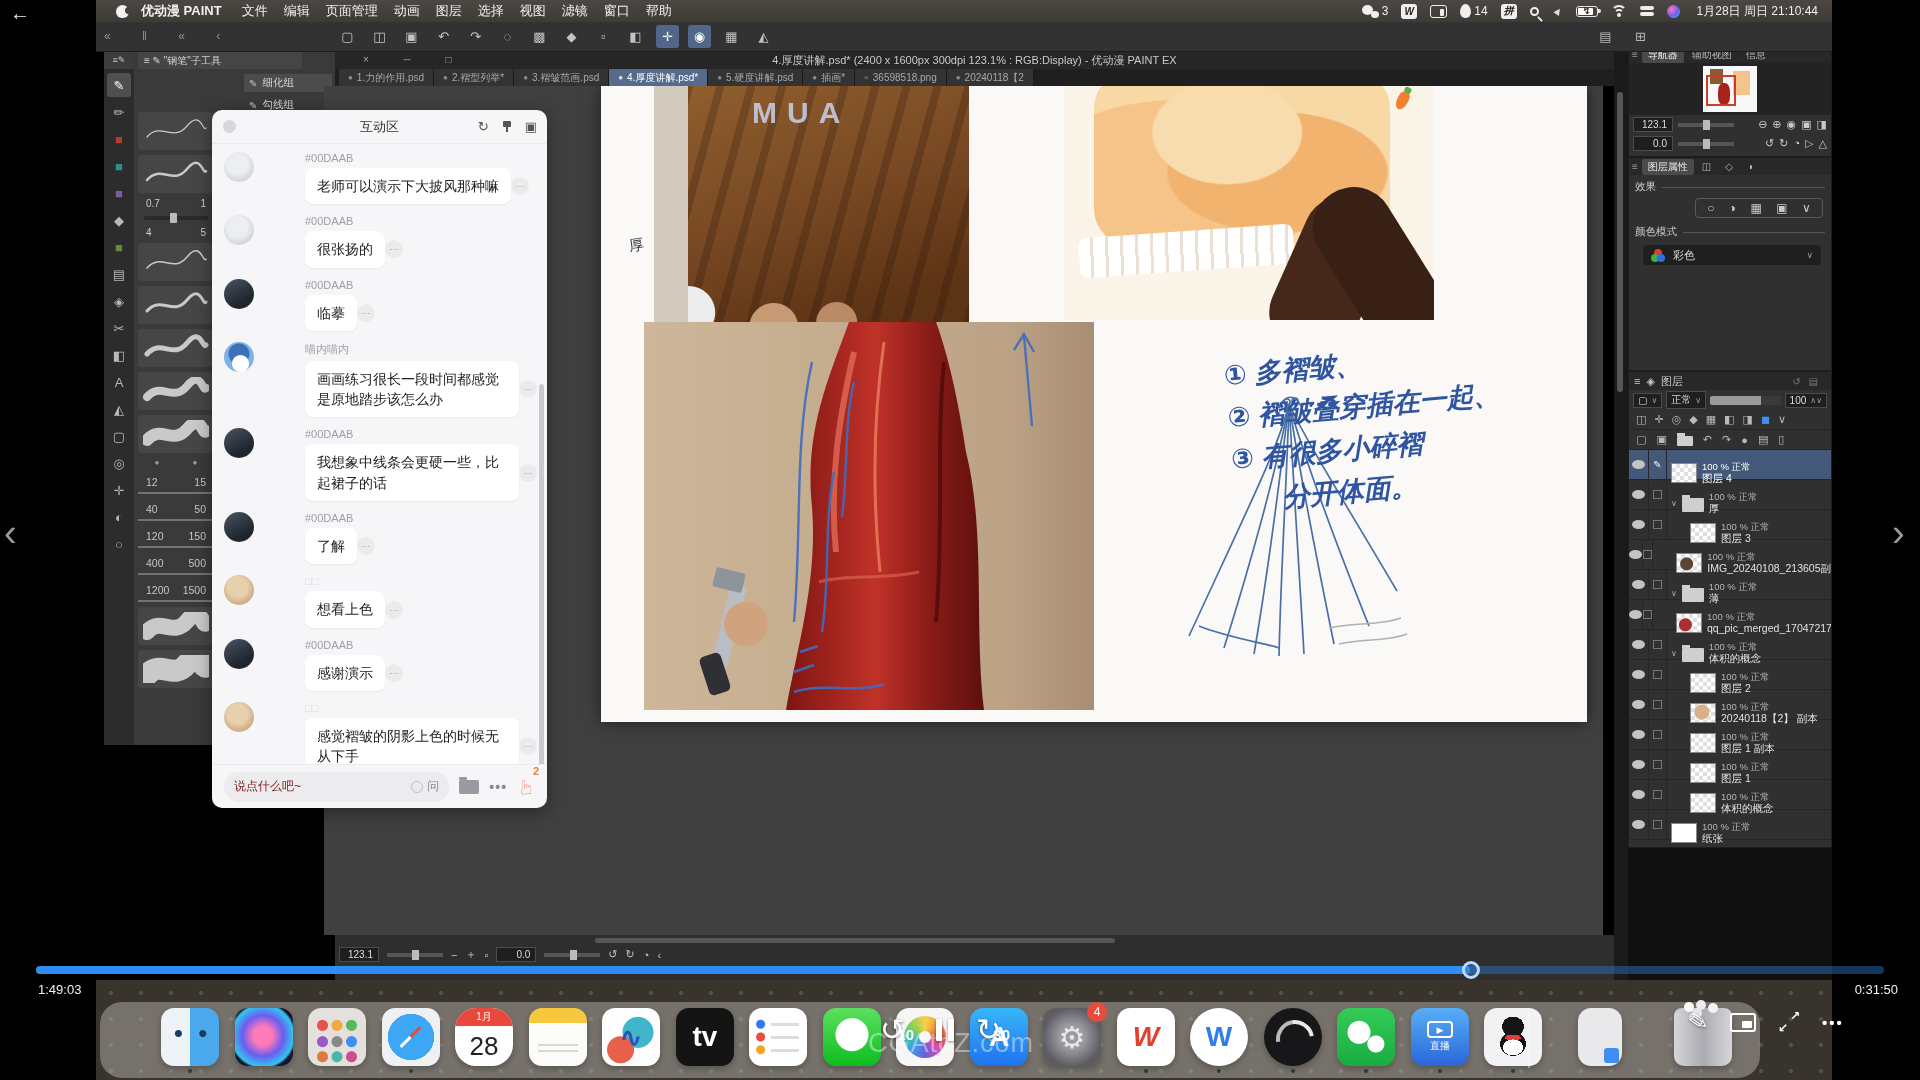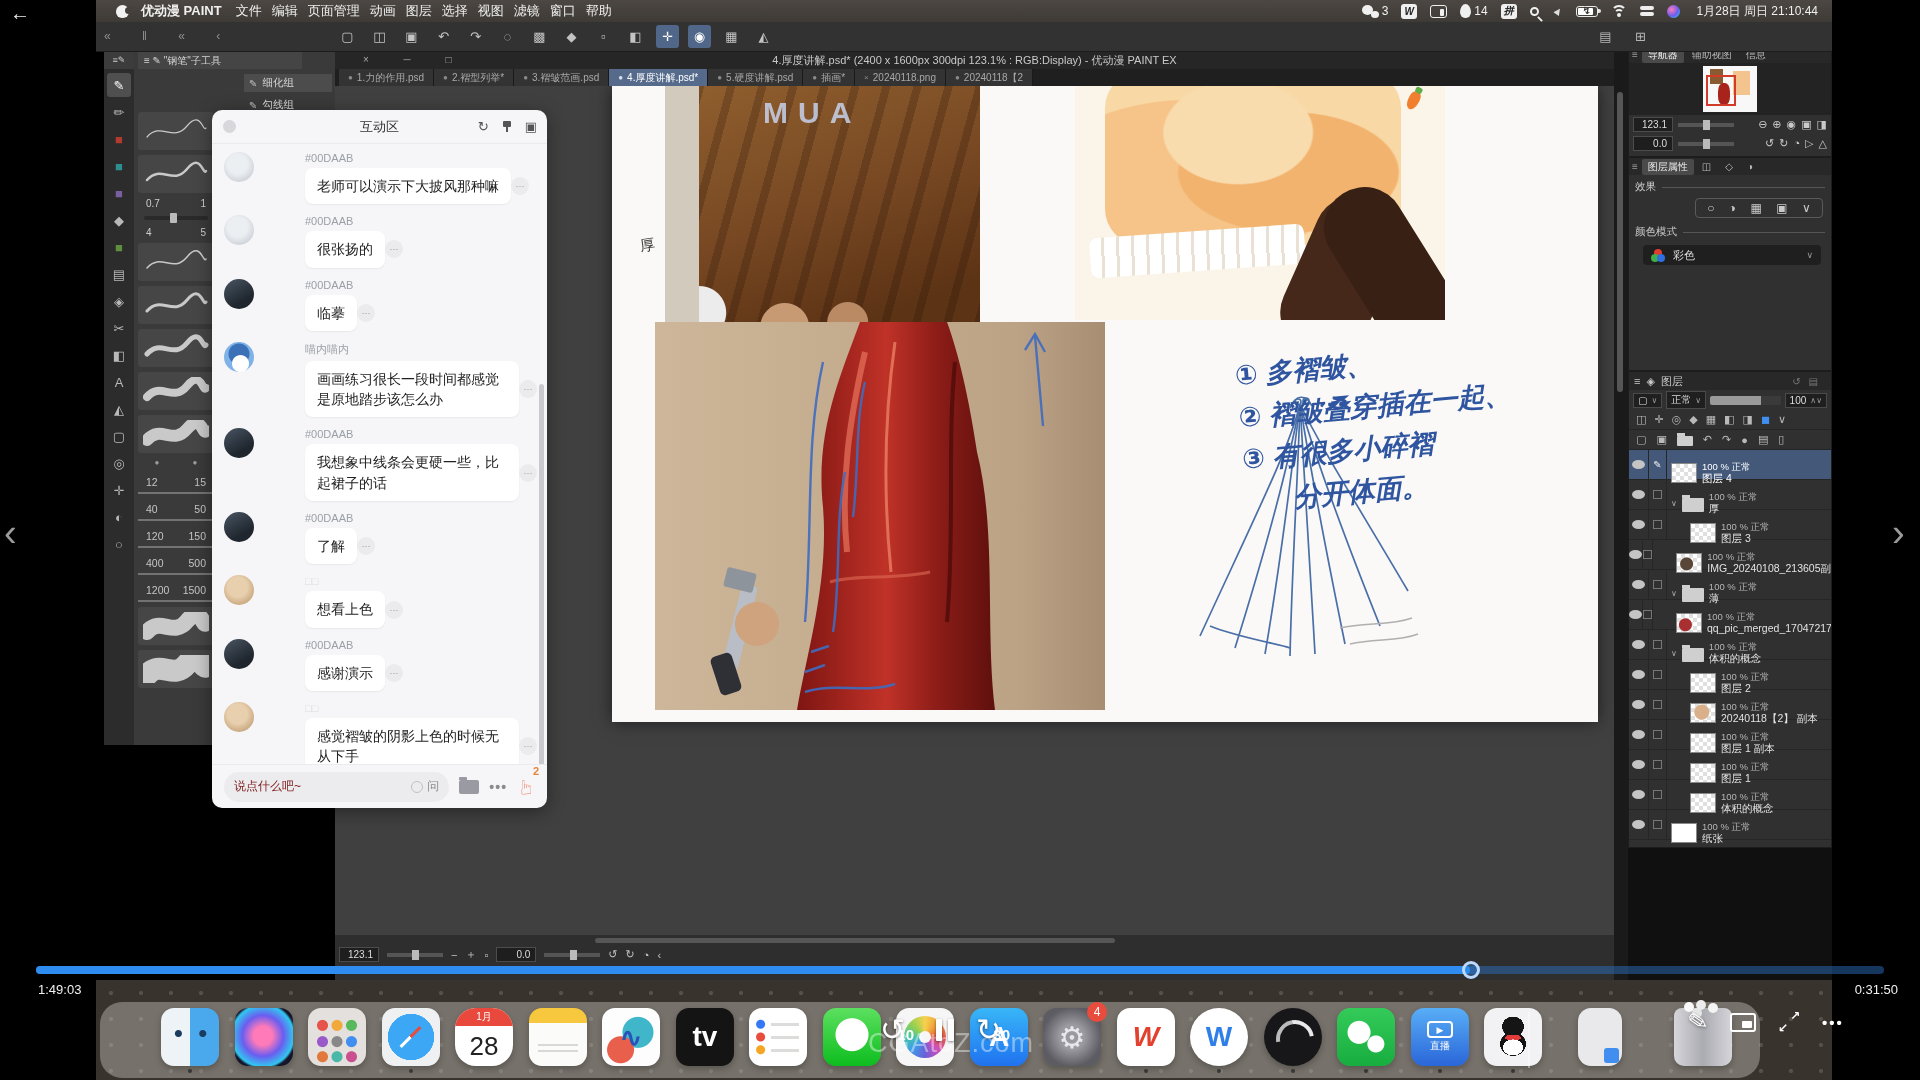--- a/index.html
+++ b/index.html
@@ -6,21 +6,21 @@
   body { background:#000; font-family:"Liberation Sans","DejaVu Sans",sans-serif; }
   #stage { position:relative; width:1920px; height:1080px; background:#000; overflow:hidden; }
   .abs { position:absolute; }
 
   
   #menu-bar { left:96px; top:0; width:1736px; height:22px;
     background:linear-gradient(#4c4742,#3e3a36); display:flex; align-items:center;
     color:#efefef; font-size:13px; z-index:6; padding:0 14px; }
   #menu-bar .apple { width:13px; height:13px; background:#f2f2f2; border-radius:50% 50% 46% 46%; position:relative; margin:0 12px 0 6px; }
   #menu-bar .apple::after { content:""; position:absolute; right:-3px; top:2px; width:7px; height:7px; border-radius:50%; background:#45403c; }
-  #menus { display:flex; gap:10px; align-items:flex-end; }
+  #menus { display:flex; gap:16px; align-items:flex-end; }
   #menus .appname { font-weight:bold; margin-right:4px; }
   #mb-right { margin-left:auto; display:flex; gap:13px; align-items:center; font-size:12px; }
   .mbi { display:inline-flex; align-items:center; gap:3px; color:#f0f0f0; }
   .ic-wechat { width:17px; height:13px; position:relative; }
   .ic-wechat::before { content:""; position:absolute; left:0; top:0; width:11px; height:10px; background:#f0f0f0; border-radius:50%; }
   .ic-wechat::after { content:""; position:absolute; right:0; bottom:0; width:8px; height:7px; background:#f0f0f0; border-radius:50%; }
   .ic-box { min-width:16px; height:15px; background:#f0f0f0; color:#222; border-radius:3px; font-size:10px; font-weight:bold; display:inline-flex; align-items:center; justify-content:center; padding:0 2px; }
   .ic-shot { width:17px; height:13px; border:1.5px solid #f0f0f0; border-radius:3px; position:relative; }
   .ic-shot::after { content:""; position:absolute; right:2px; bottom:1px; width:4px; height:7px; background:#f0f0f0; border-radius:1px; }
   .ic-qq { width:11px; height:14px; background:#f0f0f0; border-radius:50% 50% 46% 46%/58% 58% 42% 42%; }
@@ -93,21 +93,21 @@
     background:linear-gradient(to top,#000,rgba(0,0,0,0)),linear-gradient(to right,#fff,#3a6ea5); }
   #wheel .sv-dot { position:absolute; left:58px; top:68px; width:9px; height:9px; border:1.5px solid #fff; border-radius:50%; }
   #wheel .hue-dot { position:absolute; left:128px; top:148px; width:11px; height:11px; border:2px solid #fff; border-radius:50%; background:#2a4a7a; }
   #swatches { position:absolute; left:38px; top:188px; width:36px; height:34px; }
   #swatches .front { position:absolute; left:0; top:0; width:20px; height:20px; background:#2e4a66; border:1px solid #888; z-index:2; }
   #swatches .back { position:absolute; left:12px; top:12px; width:20px; height:20px; background:#fff; border:1px solid #888; }
   #rgb-row { position:absolute; left:100px; top:207px; display:flex; gap:9px; color:#b5b5b5; font-size:9.5px; align-items:center; }
   #rgb-row .sq { display:inline-block; width:6px; height:6px; background:#8a8a8a; margin-right:2px; }
 
   
-  #canvas-view { left:335px; top:86px; width:1279px; height:849px; background:#404040; overflow:hidden; }
+  #canvas-view { left:324px; top:86px; width:1279px; height:849px; background:#404040; overflow:hidden; }
   #page { position:absolute; left:277px; top:0; width:986px; height:636px; background:#faf9f7; box-shadow:0 0 16px rgba(0,0,0,.55); }
   #hoodie { position:absolute; left:53px; top:0; width:315px; height:249px;
     background:
       linear-gradient(90deg,#d2cabc 0 34px,rgba(0,0,0,0) 34px),
       radial-gradient(circle at 38% 97%,#c89a74 0 24px,rgba(0,0,0,0) 25px),
       radial-gradient(circle at 58% 95%,#b98a64 0 20px,rgba(0,0,0,0) 21px),
       radial-gradient(circle at 11% 91%,#ececec 0 26px,rgba(0,0,0,0) 27px),
       repeating-linear-gradient(105deg,rgba(30,12,4,.22) 0 8px,rgba(0,0,0,0) 8px 30px),
       linear-gradient(160deg,#90602f,#7a4a24 45%,#5c3315 85%); }
   #hoodie-text { position:absolute; left:98px; top:10px; font-size:30px; font-weight:bold; letter-spacing:10px; color:#c7d2ec; opacity:.85; }
@@ -418,21 +418,21 @@
       <div class="doc-tab">
         <span class="pfx">●</span>
         <span>5.硬度讲解.psd</span>
       </div>
       <div class="doc-tab">
         <span class="pfx">●</span>
         <span>插画*</span>
       </div>
       <div class="doc-tab">
         <span class="pfx">×</span>
-        <span>20240118.png</span>
+        <span>36598518.png</span>
       </div>
       <div class="doc-tab">
         <span class="pfx">●</span>
         <span>20240118【2</span>
       </div>
     </div>
 
   <div class="abs" id="tool-tab">≡✎</div>
   <div class="abs" id="tool-col">
       <span class="sel">✎</span>

